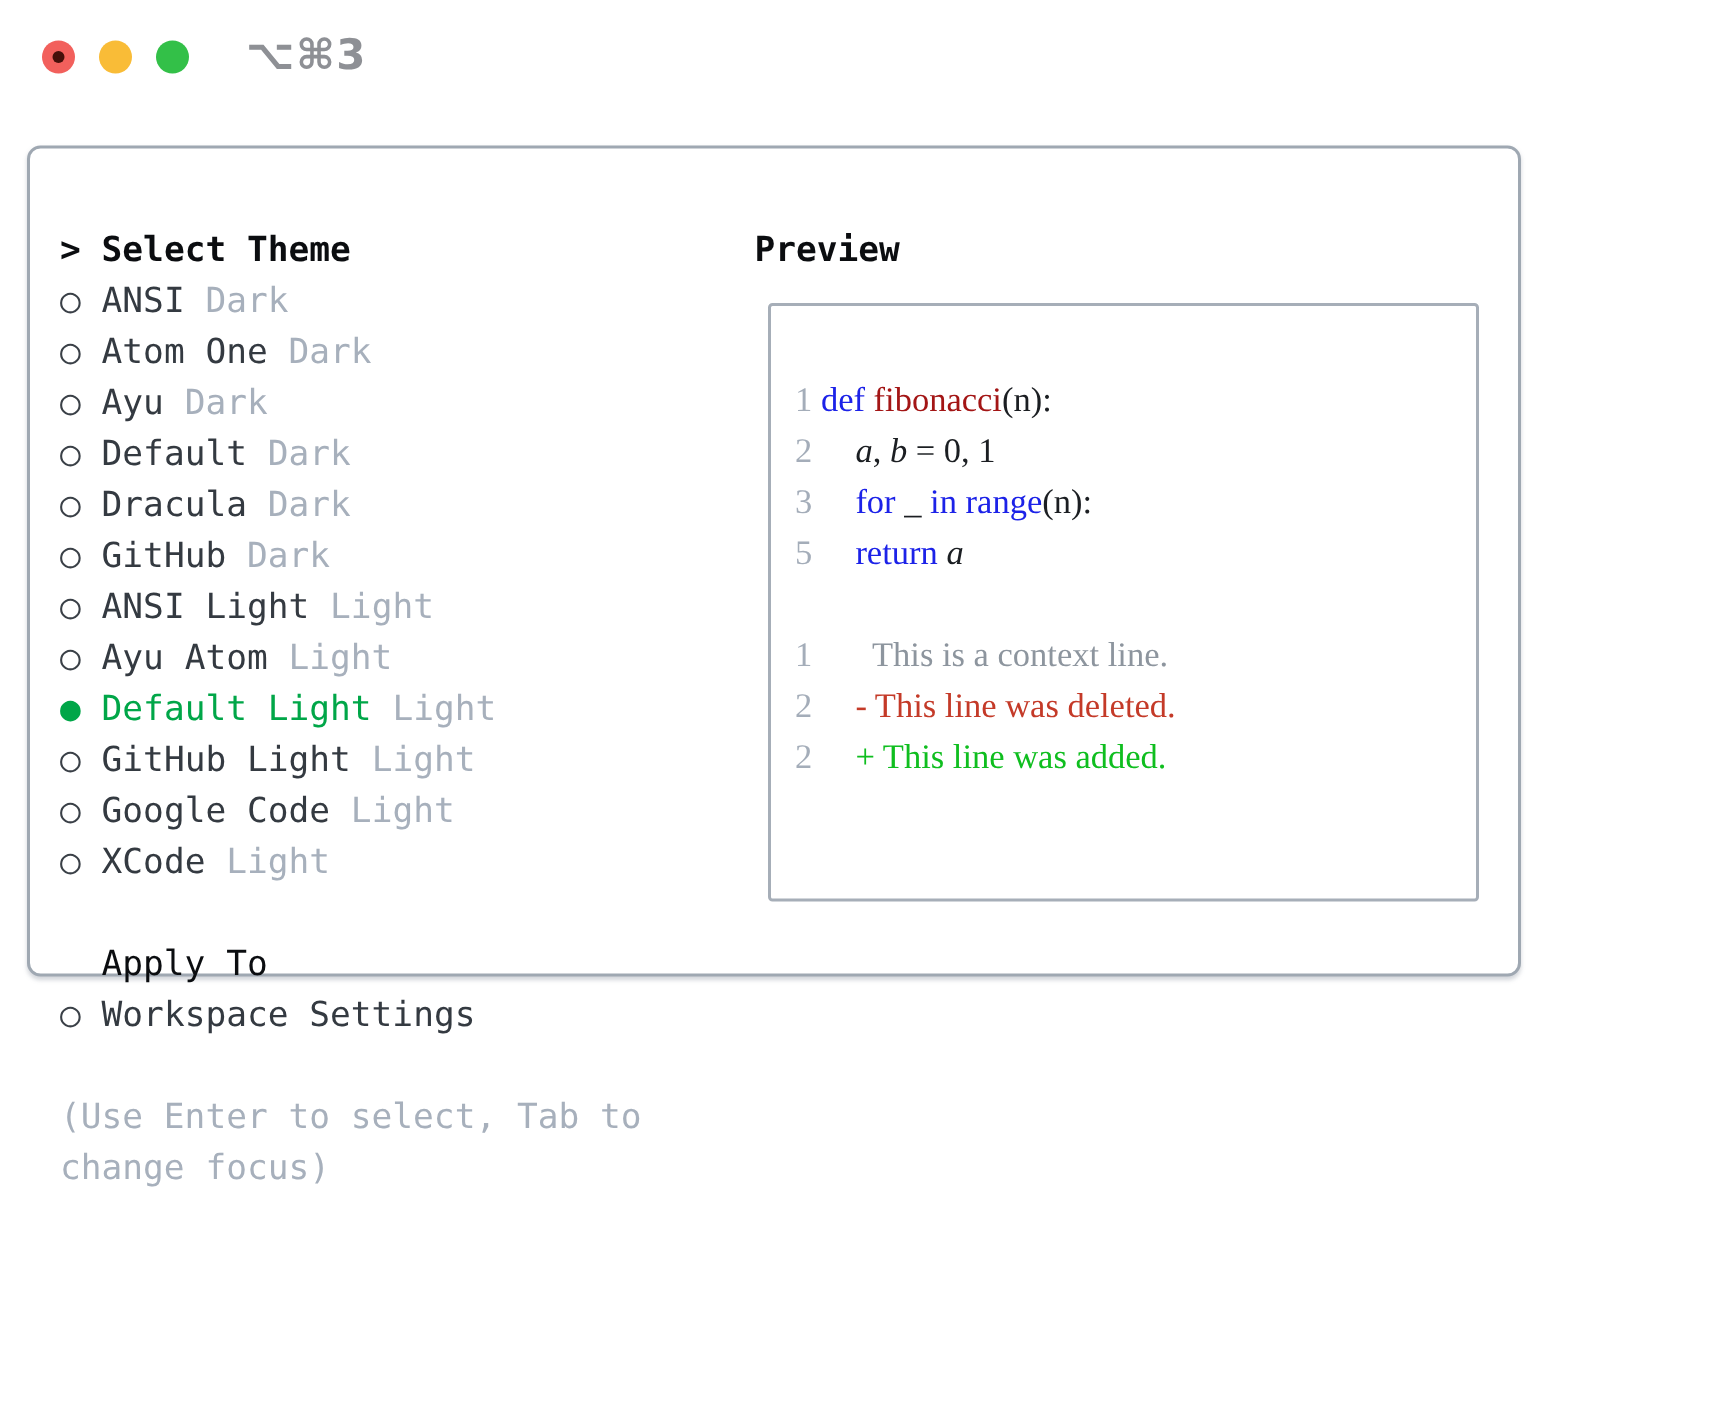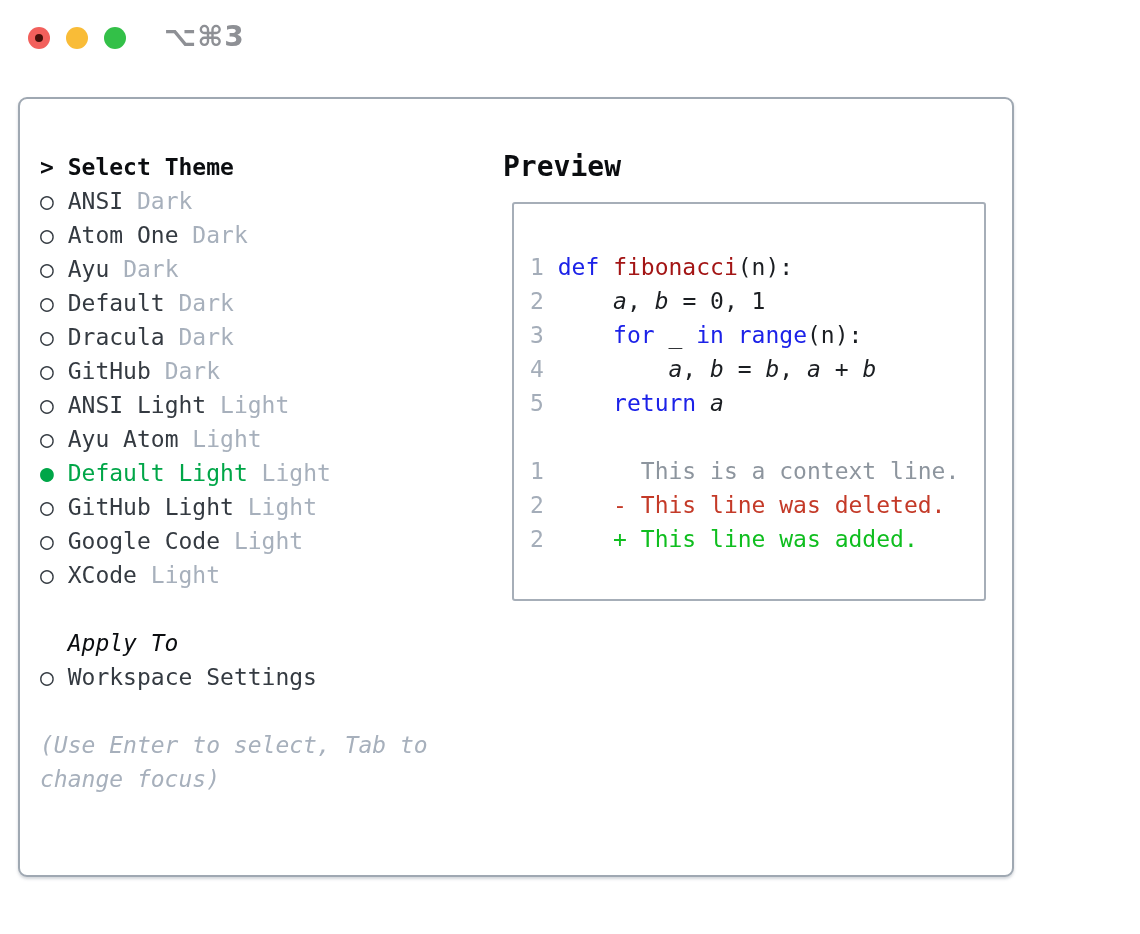--- a/index.html
+++ b/index.html
@@ -15,43 +15,43 @@
   .tl-yellow{background:var(--traffic-yellow,#f9bc37);}
   .tl-green{background:var(--traffic-green,#33c048);}
   .tl-dot{position:absolute;left:7px;top:7px;width:8px;height:8px;border-radius:50%;background:#46100a;}
   .shortcut{
     position:absolute;left:136px;top:-6px;white-space:nowrap;
     font-family:"DejaVu Sans","Liberation Sans",sans-serif;
     font-size:28px;font-weight:600;color:#8e9095;letter-spacing:1px;
   }
   
   .panel{
-    position:absolute;left:18px;top:97px;width:996px;height:780px;
+    position:absolute;left:18px;top:97px;width:996px;height:554px;
     border:2px solid #9fa8b2;border-radius:9px;background:#ffffff;
     box-sizing:border-box;box-shadow:0 2px 3px rgba(125,135,150,0.35);
   }
   .row{white-space:pre;height:34px;line-height:34px;font-size:23px;color:#343a41;}
   .left-col{position:absolute;left:20px;top:51px;}
   .h{font-weight:bold;color:#0b0d10;}
   .prompt{font-weight:bold;color:#0b0d10;}
   .bullet{color:#3a4047;}
   .bullet-selected{color:var(--accent-green,#00a648);}
   .item-name{color:#343a41;text-align:center;}
   .item-selected .item-name{color:var(--accent-green,#00a648);margin-top:32px;}
   .variant{color:var(--muted-gray,#a7b0bc);}
-  .apply-h{color:#0b0d10;margin-left:2ch;font-style:italic;}
-  .hint{color:var(--muted-gray,#a7b0bc);font-style:italic;}
+  .apply-h{color:#0b0d10;margin-left:2ch;}
+  .hint{color:var(--muted-gray,#a7b0bc);}
   
-  .preview-title{position:absolute;left:483px;top:51px;height:34px;line-height:34px;font-size:28px;}
+  .preview-title{position:absolute;left:483px;top:51px;height:34px;line-height:34px;font-size:23px;}
   .preview-box{
     position:absolute;left:492px;top:103px;width:474px;height:399px;
     border:2px solid #a6aeb8;border-radius:3px;box-sizing:border-box;
     background:#ffffff;overflow:hidden;
   }
-  .code{padding:46px 20px 0 16px;}
+  .code{padding:46px 20px 0 16px;font-family:Liberation Serif, serif;}
   .seg-ln{color:#a4adb9;}
   .seg-plain{color:#1b1e22;}
   .seg-kw{color:var(--keyword-blue,#1c22e8);}
   .seg-fn{color:var(--function-red,#a31515);}
   .seg-var{color:#1b1e22;font-style:italic;}
   .seg-ctx{color:var(--context-gray,#8d959e);margin-top:26px;}
   .seg-del{color:var(--diff-deleted,#c43a28);}
   .seg-add{color:var(--diff-added,#0fbe1f);}
 </style>
 </head>
@@ -96,21 +96,20 @@
       <div class="row hint">change focus)</div>
     </div>
 
     <div class="preview-title h">Preview</div>
 
     <div class="preview-box">
       <div class="code" id="preview-lines">
           <div class="row"><span class="seg-ln">1</span><span class="seg-plain"> </span><span class="seg-kw">def</span><span class="seg-plain"> </span><span class="seg-fn">fibonacci</span><span class="seg-plain">(n):</span></div>
           <div class="row"><span class="seg-ln">2</span><span class="seg-plain">     </span><span class="seg-var">a</span><span class="seg-plain">, </span><span class="seg-var">b</span><span class="seg-plain"> = 0, 1</span></div>
           <div class="row"><span class="seg-ln">3</span><span class="seg-plain">     </span><span class="seg-kw">for</span><span class="seg-plain"> _ </span><span class="seg-kw">in</span><span class="seg-plain"> </span><span class="seg-kw">range</span><span class="seg-plain">(n):</span></div>
-          <div class="row"><span class="seg-ln">4</span><span class="seg-plain">         </span><span class="seg-var">a</span><span class="seg-plain">, </span><span class="seg-var">b</span><span class="seg-plain"> = </span><span class="seg-var">b</span><span class="seg-plain">, </span><span class="seg-var">a</span><span class="seg-plain"> + </span><span class="seg-var">b</span></div>
           <div class="row"><span class="seg-ln">5</span><span class="seg-plain">     </span><span class="seg-kw">return</span><span class="seg-plain"> </span><span class="seg-var">a</span></div>
           <div class="row"></div>
           <div class="row"><span class="seg-ln">1</span><span class="seg-plain">       </span><span class="seg-ctx">This is a context line.</span></div>
           <div class="row"><span class="seg-ln">2</span><span class="seg-plain">     </span><span class="seg-del">- This line was deleted.</span></div>
           <div class="row"><span class="seg-ln">2</span><span class="seg-plain">     </span><span class="seg-add">+ This line was added.</span></div>
         </div>
     </div>
 
   </div>
 </div>

